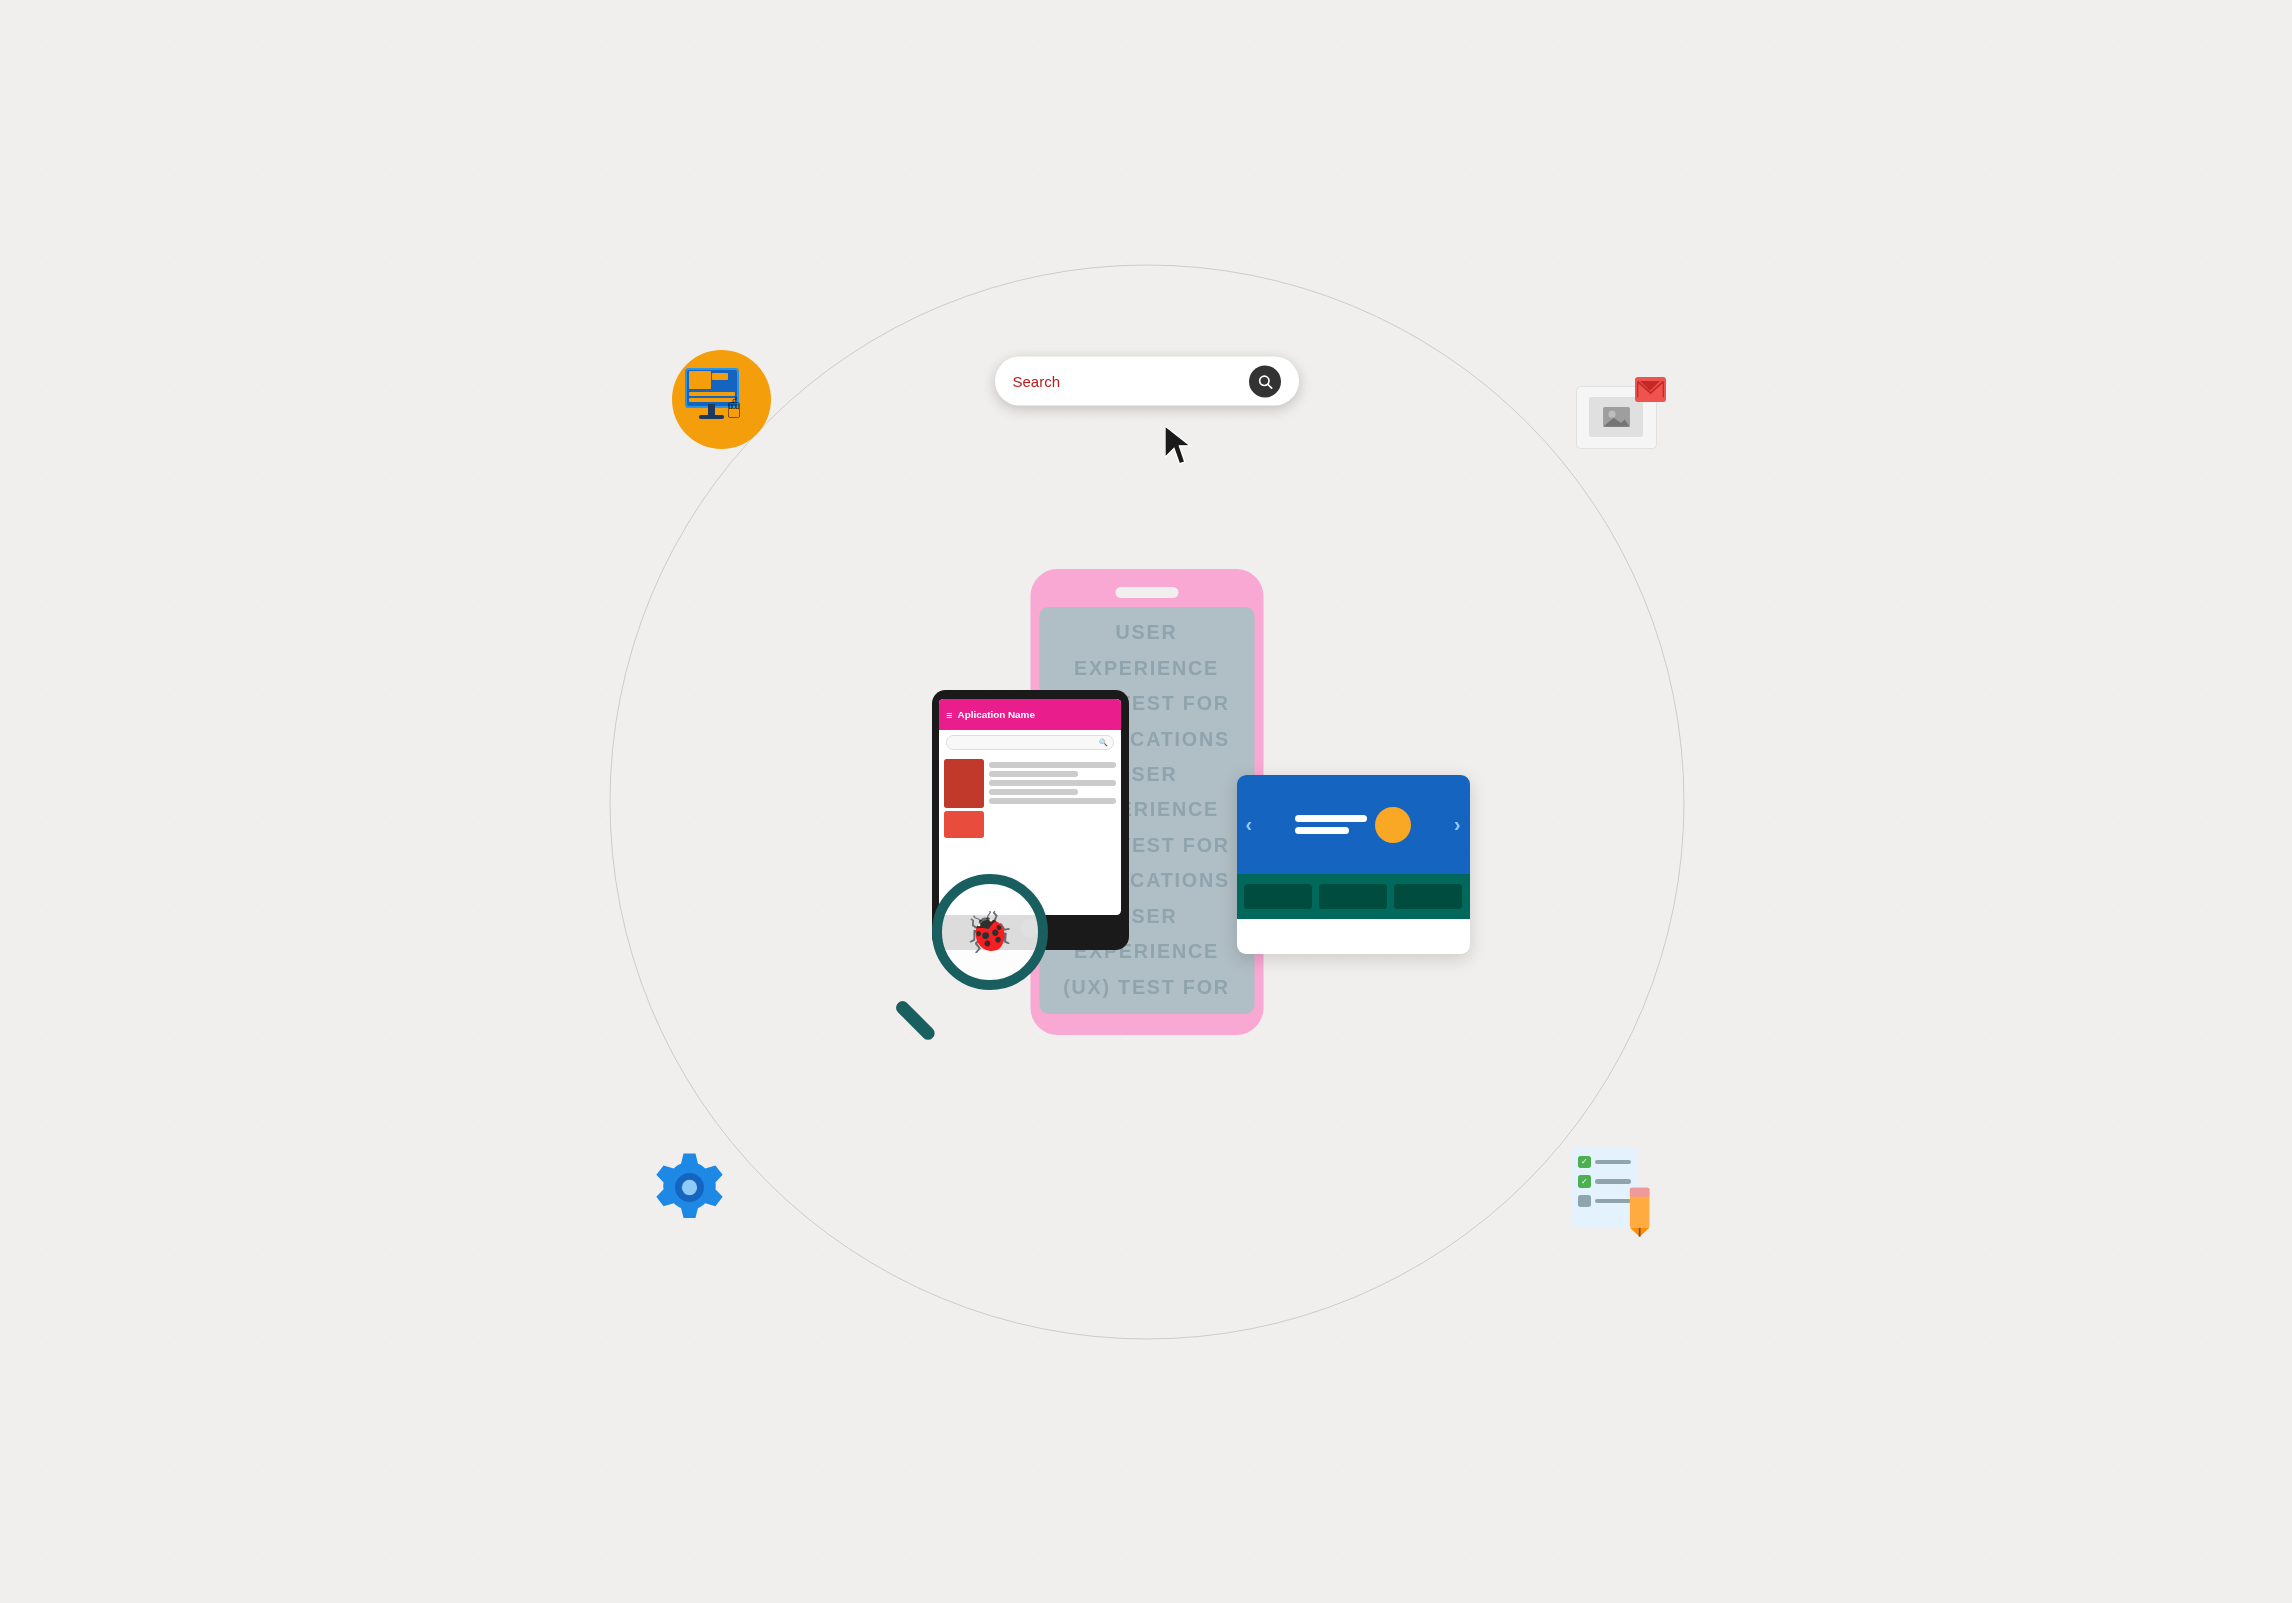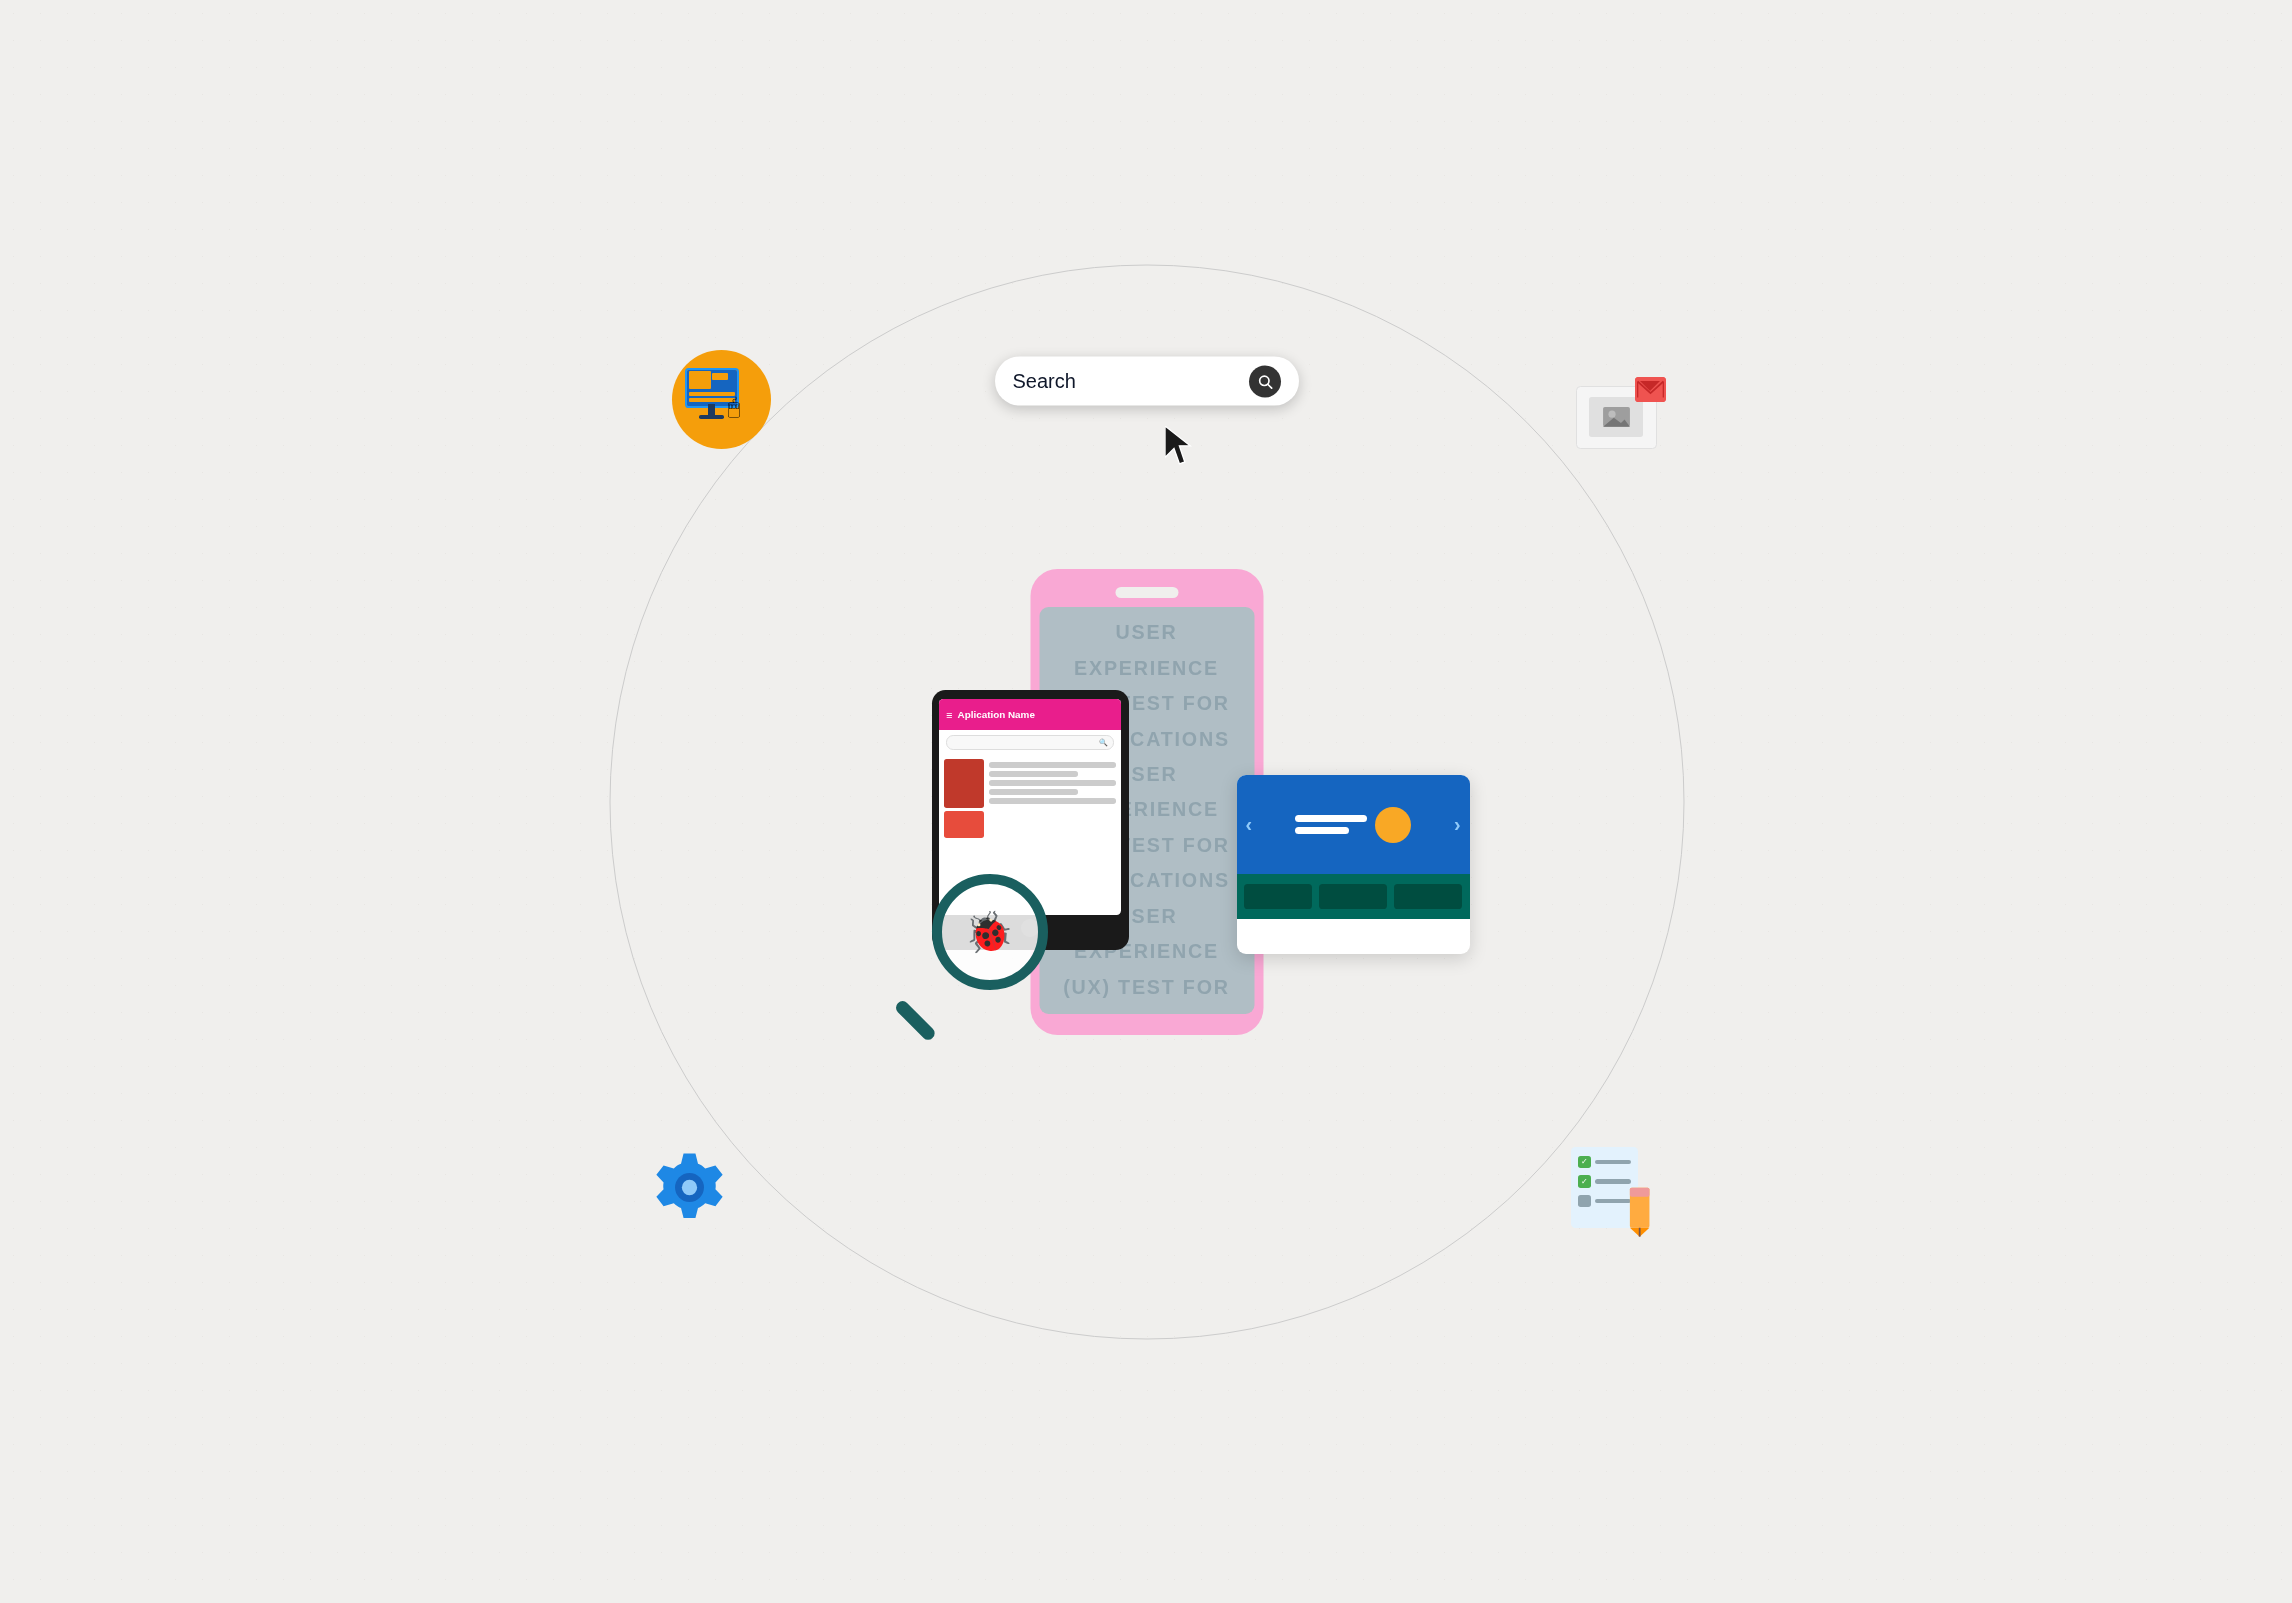--- a/index.html
+++ b/index.html
@@ -100,22 +100,22 @@
       border-radius: 27px;
       display: flex;
       align-items: center;
       padding: 0 18px;
       z-index: 30;
       box-shadow: 0 3.6px 13.4px rgba(0,0,0,0.2);
     }
 
     .search-bar-text {
       flex: 1;
-      font-size: 20px;
-      color: #0f172a;
+      font-size: 15px;
+      color: #b91c1c;
     }
 
     .search-icon-circle {
       width: 32px;
       height: 32px;
       background: #333;
       border-radius: 50%;
       display: flex;
       align-items: center;
       justify-content: center;

